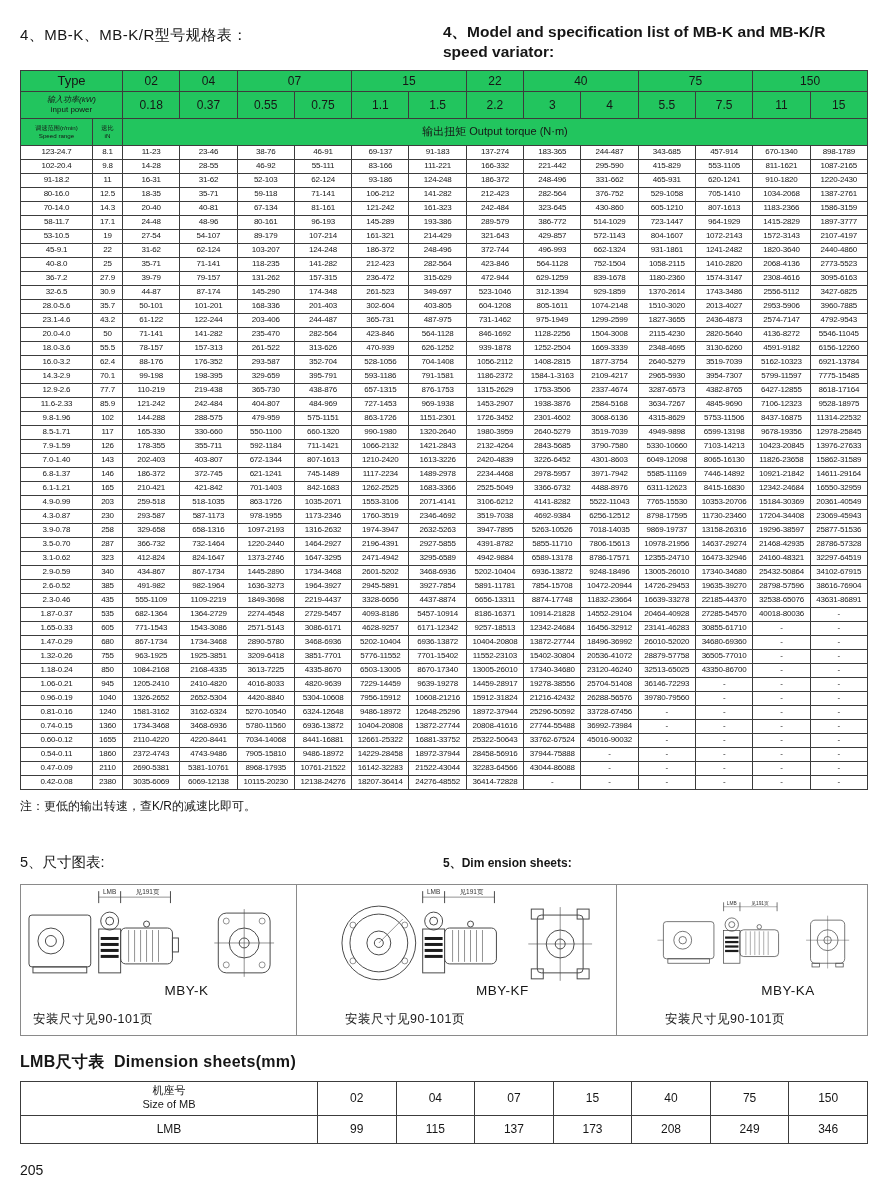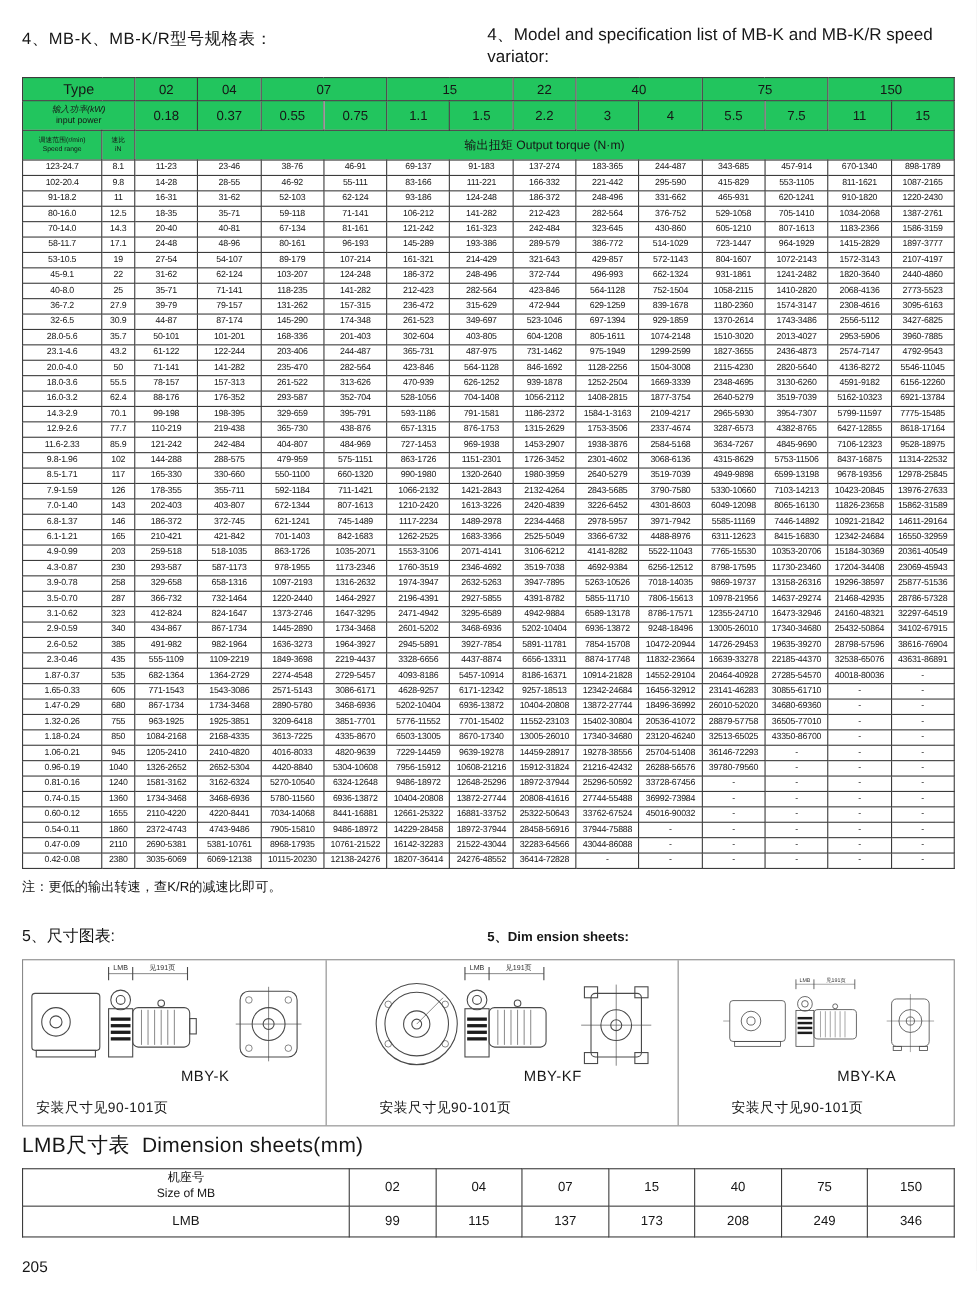--- a/index.html
+++ b/index.html
@@ -2,21 +2,21 @@
 <html><head>
 <meta charset="utf-8">
 <style>
   html,body{margin:0;padding:0;background:#e8e8e8;}
   .page{width:888px;height:1191px;background:#ffffff;box-sizing:border-box;
         padding:22px 20px 0 20px;position:relative;overflow:hidden;
         font-family:"Liberation Sans","DejaVu Sans",sans-serif;color:#161616;}
   
   .titlebar{display:flex;align-items:flex-start;margin-bottom:8px;}
   .t-zh{flex:0 0 423px;font-size:15px;letter-spacing:.5px;padding-top:4px;}
-  .t-en{font-size:15.5px;font-weight:normal;line-height:1.28;}
+  .t-en{font-size:15.5px;font-weight:bold;line-height:1.28;}
   
   table{border-collapse:collapse;}
   .spec{width:848px;table-layout:fixed;}
   .spec th,.spec td{border:1px solid #3c3c3c;text-align:center;vertical-align:middle;
         padding:0;white-space:nowrap;overflow:hidden;font-weight:normal;}
   .spec thead th{background:#22c55e;}
   .th-type{font-size:13px;height:20px;}
   .th-group{font-size:12px;}
   .th-power{height:26px;}
   .th-pval{font-size:12px;}
@@ -25,40 +25,40 @@
   .zh7{font-size:6.5px;line-height:1.2;transform:scale(.95);}
   .en7{font-size:6.5px;line-height:1.2;transform:scale(.95);}
   .th-speed,.th-in{height:26px;}
   .th-torque{font-size:11px;}
   .spec tbody td{height:13px;font-size:8px;line-height:1;letter-spacing:-0.2px;}
   .td-speed{font-size:8px;}
   
   .noterow{display:flex;margin-top:8px;font-size:12px;gap:44px;}
   .noterow .n-zh{flex:0 0 423px;}
   
-  .sec5{display:flex;margin-top:26px;align-items:baseline;}
+  .sec5{display:flex;margin-top:38px;align-items:baseline;}
   .sec5 .s-zh{flex:0 0 423px;font-size:14.5px;}
   .sec5 .s-en{font-size:12px;font-weight:bold;text-align:center;}
   
   .strip{margin-top:12px;width:848px;height:152px;border:1px solid #8a8a8a;
          display:flex;box-sizing:border-box;gap:36px;}
   .panel{position:relative;box-sizing:border-box;height:100%;}
   .panel.p1{width:276px;border-right:1px solid #8a8a8a;}
   .panel.p2{width:284px;border-right:1px solid #8a8a8a;}
   .panel.p3{flex:1;}
   .draw{display:block;width:100%;height:100px;}
   .draw *{stroke:#4a4a4a;stroke-width:1;fill:none;}
   .draw .ink{fill:#1c1c1c;stroke:none;}
   .draw text{stroke:none;fill:#333;font-size:6.5px;font-family:"Liberation Sans",sans-serif;text-anchor:middle;}
   .draw .thin{stroke-width:.6;}
   .model{position:absolute;left:0;right:0;top:98px;text-align:center;font-size:13.5px;
          letter-spacing:.5px;transform:translateX(28px);}
   .caption{position:absolute;left:12px;bottom:7px;font-size:12.5px;letter-spacing:.5px;}
   
-  .lmb-head{margin-top:4px;font-size:19px;font-weight:normal;letter-spacing:.3px;}
+  .lmb-head{margin-top:16px;font-size:16px;font-weight:bold;letter-spacing:.3px;}
   .lmb{width:848px;table-layout:fixed;margin-top:8px;}
   .lmb th,.lmb td{border:1px solid #3c3c3c;text-align:center;vertical-align:middle;
         padding:0;font-weight:normal;}
   .lmb .c1{width:296px;}
   .lmb .r1{height:34px;font-size:12px;margin-left:40px;}
   .lmb .r2{height:28px;font-size:12px;}
   .lmb .twoline{font-size:11px;line-height:1.25;}
   .pagenum{margin-top:18px;font-size:14px;}
 </style>
 </head>
@@ -294,21 +294,21 @@
         <tr>
           <td class="td-speed">32-6.5</td>
           <td class="td-in">30.9</td>
           <td>44-87</td>
           <td>87-174</td>
           <td>145-290</td>
           <td>174-348</td>
           <td>261-523</td>
           <td>349-697</td>
           <td>523-1046</td>
-          <td>697-1394</td>
+          <td>312-1394</td>
           <td>929-1859</td>
           <td>1370-2614</td>
           <td>1743-3486</td>
           <td>2556-5112</td>
           <td>3427-6825</td>
         </tr>
         <tr>
           <td class="td-speed">28.0-5.6</td>
           <td class="td-in">35.7</td>
           <td>50-101</td>

